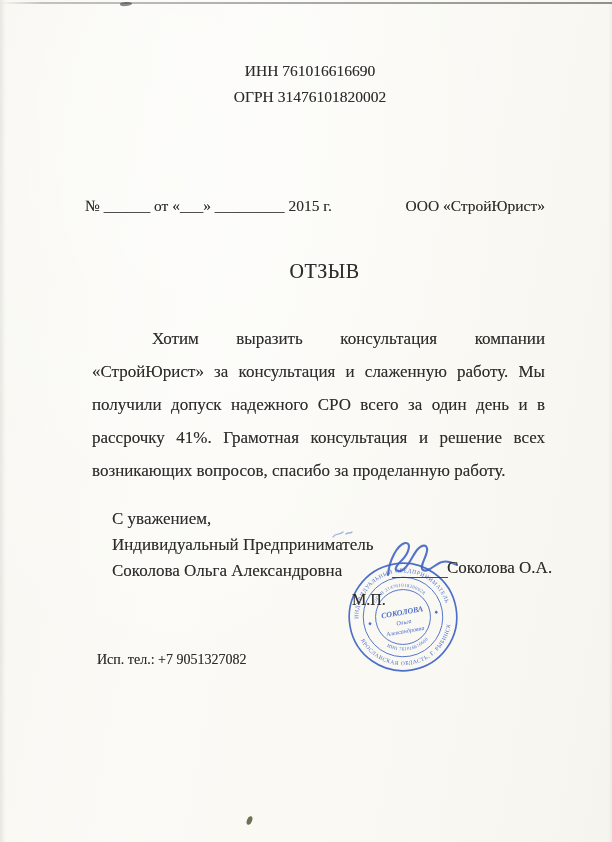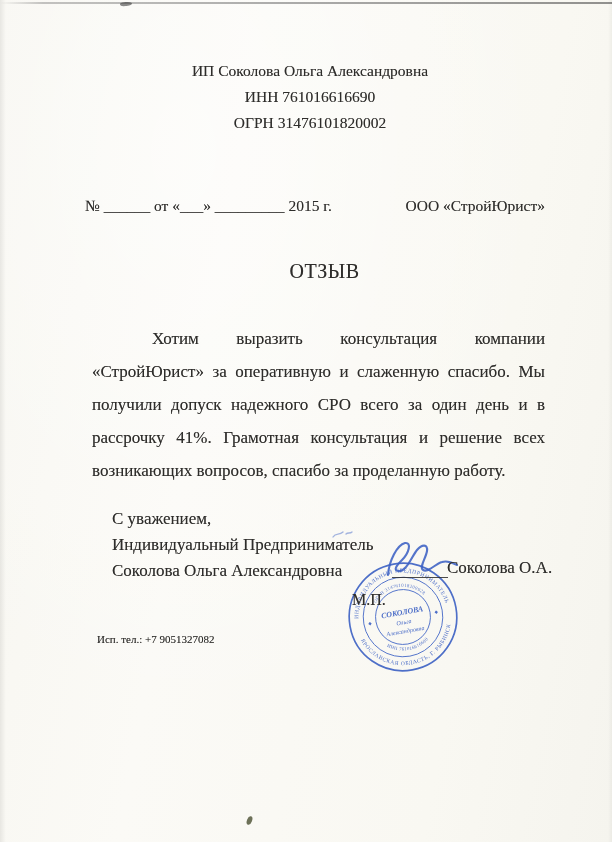--- a/index.html
+++ b/index.html
@@ -86,21 +86,21 @@
     font-size:16px;z-index:3;
   }
   .sig-line{
     position:absolute;left:392px;top:577px;width:56px;height:0;
     border-bottom:1.4px solid rgba(46,45,43,.85);z-index:2;
   }
   .sig-caption{
     position:absolute;left:447px;top:558px;font-size:17px;z-index:3;
   }
   .footer{
-    position:absolute;left:97px;top:633px;font-size:11px;
+    position:absolute;left:97px;top:652px;font-size:14px;
   }
 
   
   .stamp{
     position:absolute;left:347px;top:561px;width:112px;height:112px;
     transform:rotate(-10deg);opacity:.9;z-index:1;
   }
   .stamp text{font-family:"Liberation Serif","DejaVu Serif",serif;fill:var(--stamp-blue);}
   .stamp .rings{fill:none;stroke:var(--stamp-blue);}
   .sig-ink{
@@ -115,35 +115,34 @@
 
 <div class="page">
 
   <div class="edge-top"></div>
   <div class="speck-top"></div>
   <div class="edge-left"></div>
   <div class="edge-right"></div>
   <div class="speck-bottom"></div>
 
   <div class="letterhead txt">
-    <div>ИП Соколова Ольга Александровна</div>
     <div>ИНН 761016616690</div>
     <div>ОГРН 31476101820002</div>
   </div>
 
   <div class="refline txt">
     <span>№ ______ от «___» _________ 2015 г.</span>
     <span>ООО «СтройЮрист»</span>
   </div>
 
   <div class="title txt">ОТЗЫВ</div>
 
   <div class="body txt">
     <div class="jline indent">Хотим выразить консультация компании</div>
-    <div class="jline">«СтройЮрист» за оперативную и слаженную спасибо. Мы</div>
+    <div class="jline">«СтройЮрист» за консультация и слаженную работу. Мы</div>
     <div class="jline">получили допуск надежного СРО всего за один день и в</div>
     <div class="jline">рассрочку 41%. Грамотная консультация и решение всех</div>
     <div class="jlast">возникающих вопросов, спасибо за проделанную работу.</div>
   </div>
 
   <div class="closing txt">
     <div>С уважением,</div>
     <div>Индивидуальный Предприниматель</div>
     <div>Соколова Ольга Александровна</div>
   </div>

